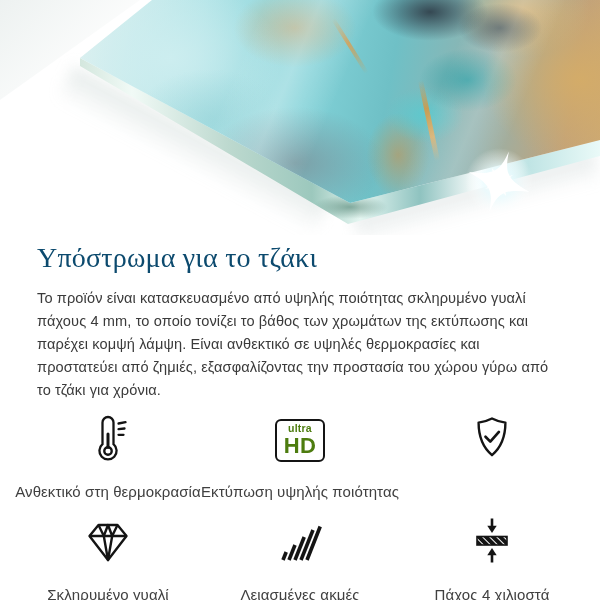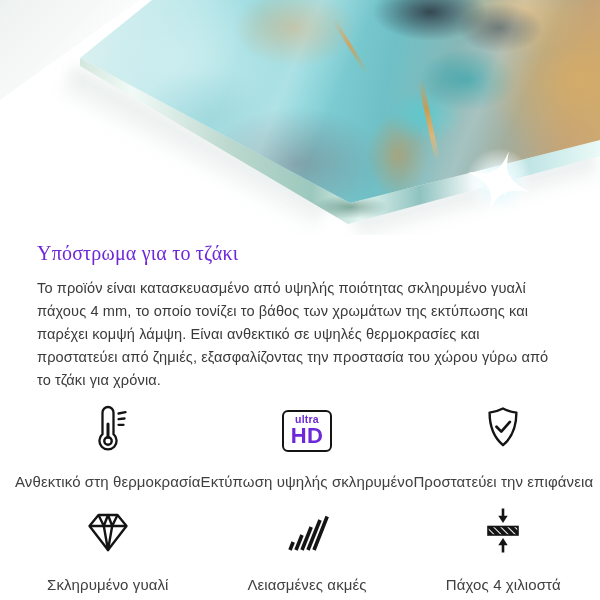--- a/index.html
+++ b/index.html
@@ -47,30 +47,30 @@
   .vein3{left:318px;top:44px;width:64px;height:4px;transform:rotate(58deg);
     background:linear-gradient(90deg,rgba(214,150,74,0),#d69a4a 45%,rgba(214,150,74,0));}
   .sheen{position:absolute;inset:0;
     background:linear-gradient(113deg,rgba(255,255,255,0) 38%,rgba(255,255,255,.3) 46%,
       rgba(255,255,255,0) 54%,rgba(255,255,255,0) 68%,rgba(255,255,255,.2) 75%,rgba(255,255,255,0) 81%);}
   .sparkle{position:absolute;left:461px;top:144px;width:76px;height:76px;pointer-events:none;}
 
   
   .content{padding:0 37px;}
   .title{font-family:"Liberation Serif","DejaVu Serif",serif;font-weight:400;
-    font-size:20px;line-height:1.21;color:#6d28d9;letter-spacing:.2px;margin:6px 0 12px;}
+    font-size:28px;line-height:1.21;color:#0c4a6e;letter-spacing:.2px;margin:6px 0 12px;}
   .desc{margin:12px 0 0;font-size:14.6px;line-height:1.575;color:#3a3a3a;letter-spacing:.1px;}
 
   
   .features{margin:10px -22px 0;display:grid;grid-template-columns:1fr 1fr 1fr;row-gap:15px;}
   .feature{display:flex;flex-direction:column;align-items:center;}
   .icon-wrap{height:50px;display:flex;align-items:flex-end;justify-content:center;}
   .caption{margin-top:21px;font-size:15px;color:#404040;letter-spacing:.1px;white-space:nowrap;}
   .uhd-box{border:2.6px solid #141414;border-radius:6px;padding:2px 7px 3px;text-align:center;
-    line-height:1;color:#6d28d9;}
+    line-height:1;color:#4d7c0f;}
   .uhd-top{font-size:10.5px;font-weight:700;letter-spacing:.2px;}
   .uhd-bottom{font-size:22px;font-weight:700;letter-spacing:.4px;margin-top:1px;}
   svg.ic{display:block;}
 </style>
 </head>
 <body>
 
 <div class="page">
 
   <div class="hero">
@@ -122,31 +122,30 @@
         <div class="caption">Ανθεκτικό στη θερμοκρασία</div>
       </div>
 
       <div class="feature">
         <div class="icon-wrap">
           <div class="uhd-box">
             <div class="uhd-top">ultra</div>
             <div class="uhd-bottom">HD</div>
           </div>
         </div>
-        <div class="caption">Εκτύπωση υψηλής σκληρυμένο</div>
+        <div class="caption">Εκτύπωση υψηλής ποιότητας</div>
       </div>
 
       <div class="feature">
         <div class="icon-wrap">
           <svg class="ic" width="48" height="48" viewBox="0 0 48 48" fill="none" stroke="#141414" stroke-width="2.4" stroke-linejoin="round">
             <path d="M24 4.5 C28 6.6 32.8 8 37.4 8.6 C37.4 23 32.8 33.8 24 41.2 C15.2 33.8 10.6 23 10.6 8.6 C15.2 8 20 6.6 24 4.5 Z"></path>
             <path d="M17.5 22.8 L22.3 27.6 L30.9 17.9" stroke-width="2.7" stroke-linecap="round"></path>
           </svg>
         </div>
-        <div class="caption">Προστατεύει την επιφάνεια</div>
       </div>
 
       <div class="feature">
         <div class="icon-wrap">
           <svg class="ic" width="48" height="46" viewBox="0 0 48 46" fill="none" stroke="#141414" stroke-width="2.4" stroke-linejoin="round">
             <path d="M5.5 17 L14.5 6 H33.5 L42.5 17 L24 41 Z"></path>
             <path d="M5.5 17 H42.5"></path>
             <path d="M14.5 6 L19.8 17 L24 6 L28.2 17 L33.5 6"></path>
             <path d="M19.8 17 L24 41 L28.2 17"></path>
           </svg>

